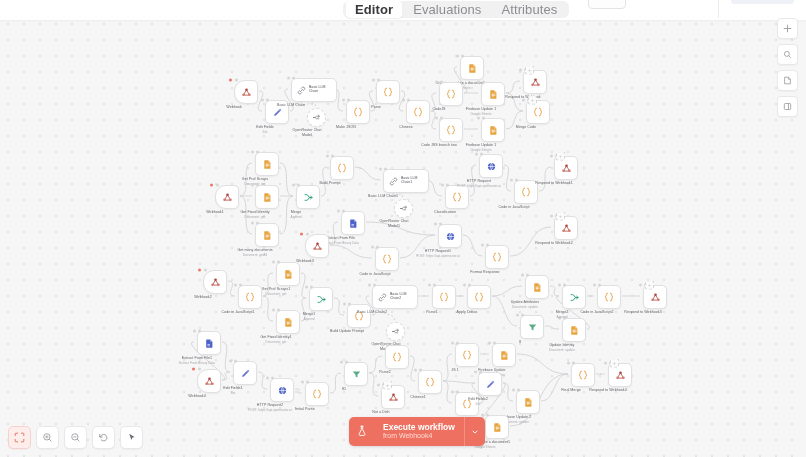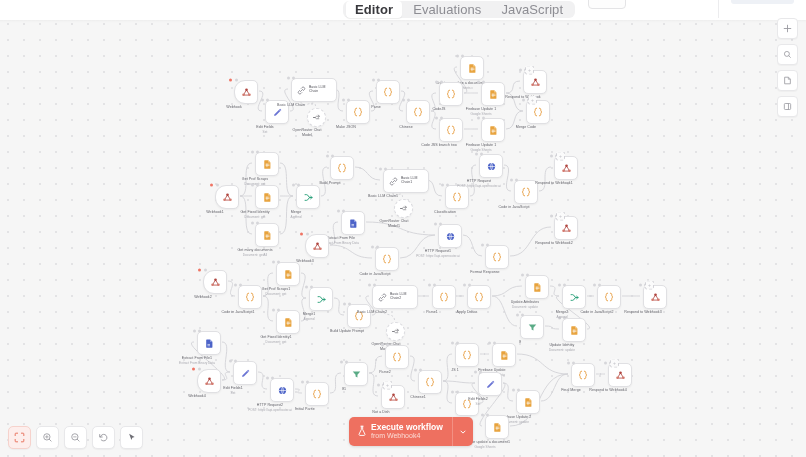--- a/index.html
+++ b/index.html
@@ -64,21 +64,21 @@
     box-shadow:0 1px 1px rgba(0,0,0,.04);
   }
   .botbar .tool.active{background:#fdeeec;border-color:#f6d2cc;color:#e8705a;}
 
   
   .exec{
     position:absolute;left:349px;bottom:11px;display:flex;align-items:stretch;
     background:#ee7060;border-radius:5px;box-shadow:0 1px 3px rgba(0,0,0,.12);
     height:29px;overflow:hidden;
   }
-  .exec-main{display:flex;align-items:center;gap:4px;padding:0 9px 0 8px;}
+  .exec-main{display:flex;align-items:center;gap:16px;padding:0 9px 0 8px;}
   .exec-txt{display:flex;flex-direction:column;justify-content:center;line-height:1.15;}
   .exec-l1{font-size:8.5px;color:#ffffff;font-weight:bold;white-space:nowrap;}
   .exec-l2{font-size:7px;color:#fbdcd6;white-space:nowrap;}
   .exec-split{width:1px;background:#f39083;}
   .exec-caret{width:20px;display:flex;align-items:center;justify-content:center;color:#fff;}
 
   
   .node{position:absolute;}
   .nbox{
     position:absolute;left:0;top:0;
@@ -951,21 +951,21 @@
   <div class="top-strip">
     <div class="chrome-btn" style="left:588px;width:36px;"></div>
     <div class="chrome-divider" style="left:718px;"></div>
     <div class="chrome-pill" style="left:731px;width:63px;"></div>
   </div>
   <div class="top-fade"></div>
 
   <div class="tabbar">
     <div class="tab active">Editor</div>
     <div class="tab">Evaluations</div>
-    <div class="tab">JavaScript</div>
+    <div class="tab">Attributes</div>
   </div>
 
   <div class="rail">
     <div class="tool">
       <svg width="9" height="9" viewBox="0 0 12 12">
           <path d="M6 1.6v8.8M1.6 6h8.8" stroke="#9a9aa0" stroke-width="1.2" stroke-linecap="round" fill="none"></path>
         </svg>
     </div>
     <div class="tool">
       <svg width="9" height="9" viewBox="0 0 12 12">

